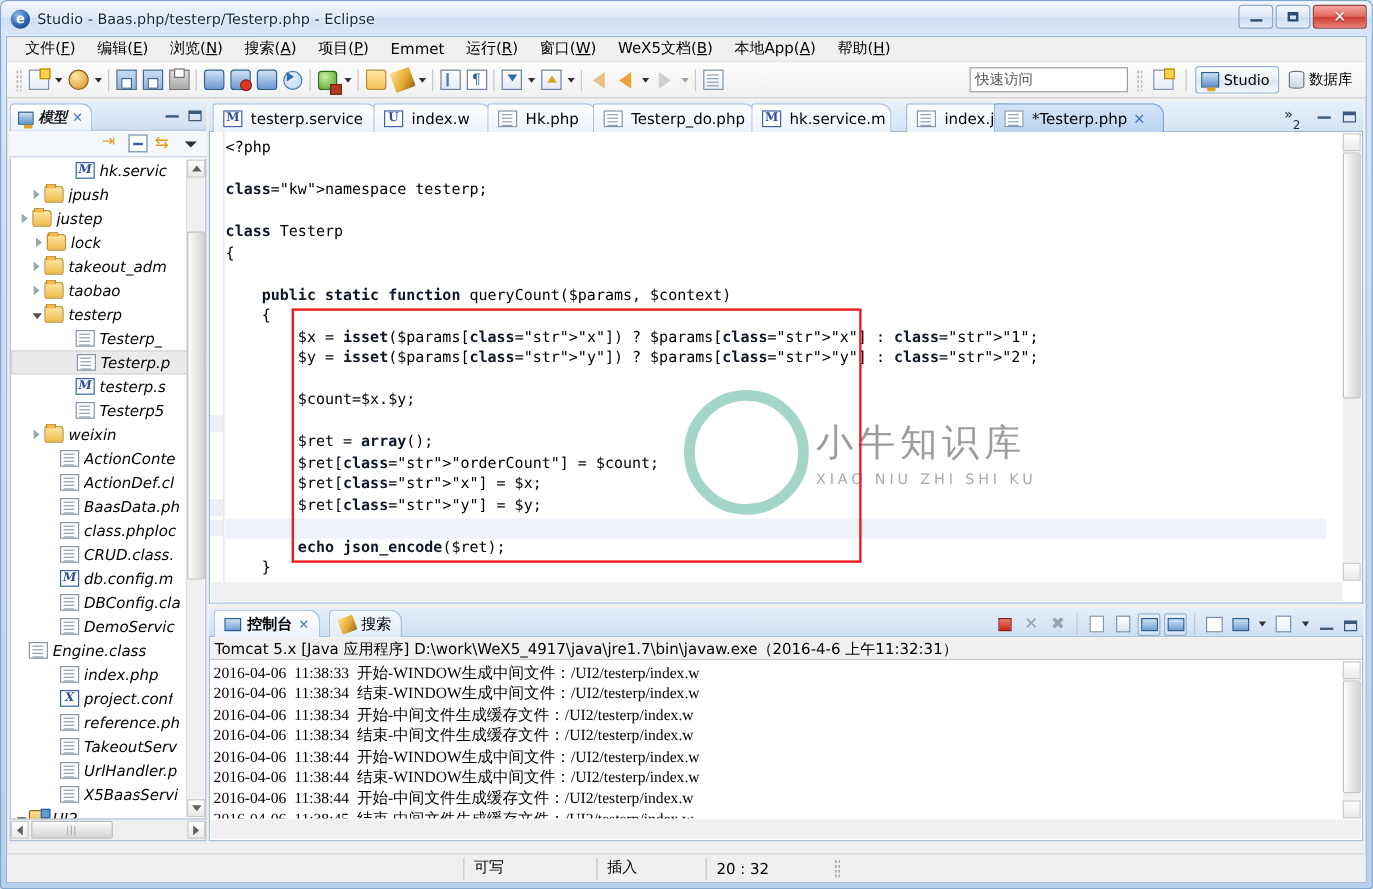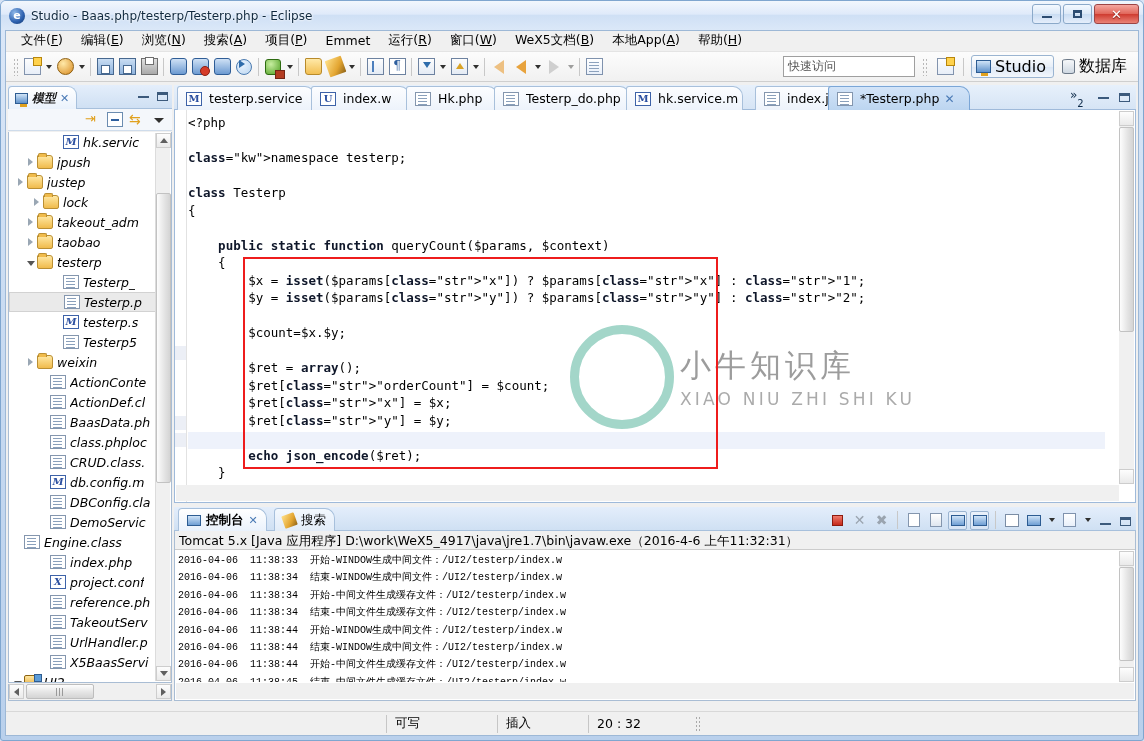--- a/index.html
+++ b/index.html
@@ -132,21 +132,21 @@
   #quickaccess {
     margin-left: auto; display: flex; align-items: center; gap: 4px;
   }
   #qa-input {
     width: 132px; height: 21px; border: 1px solid #9f9f9f; background: #fff;
     font-size: 12px; padding: 1px 4px; color: #555;
     display:flex; align-items:center;
   }
   .persp-btn {
     display: flex; align-items: center; gap: 4px; padding: 2px 7px 2px 4px;
-    height: 23px; font-size: 16px; white-space: nowrap; justify-content: center;
+    height: 23px; font-size: 12px; white-space: nowrap; justify-content: center;
   }
   .persp-btn.active {
     border: 1px solid #9ab4d1; border-radius: 3px;
     background: linear-gradient(180deg,#fdfefe 0%,#e8eff8 50%,#dae6f5 51%,#f3f7fc 100%);
   }
   .ico-monitor { width:15px;height:13px;background:linear-gradient(180deg,#cfe3f7,#5f92cb); border:1px solid #2d5c92; position:relative;}
   .ico-monitor::after { content:""; position:absolute; left:4px; bottom:-4px; width:7px; height:3px; background:#e0a11e;}
   .ico-db { width:13px;height:15px; background:linear-gradient(180deg,#f6f8fa,#cfd8e2); border:1px solid #6b7887; border-radius:40% / 14%;}
 
   
@@ -297,21 +297,21 @@
     position:absolute; border: 2px solid #ee1c1c; pointer-events:none;
   }
   #watermark {
     position:absolute; pointer-events:none; opacity:0.85;
     display:flex; align-items:center; gap:6px;
   }
   .wm-circle { width:104px; height:104px; border-radius:50%; border:9px solid #93cfc0;
     position:relative; background: transparent; }
   .wm-text { display:flex; flex-direction:column; gap:2px; }
   .wm-cn { font-size: 31px; color:#8b8b8b; letter-spacing: 4px; font-family:"DejaVu Sans",sans-serif;}
-  .wm-en { font-size: 17px; color:#9c9c9c; letter-spacing: 3.2px; }
+  .wm-en { font-size: 12px; color:#9c9c9c; letter-spacing: 3.2px; }
 
   #edit-vscroll { position:absolute; right:1px; top:1px; bottom:18px; width:15px; background:#f0f0f0;}
   #edit-hscroll { position:absolute; left:1px; right:16px; bottom:1px; height:16px; background:#f0f0f0;}
 
   
   #console { position:absolute; left:168px; right:2px; top:424px; bottom:2px; }
   #con-tabrow {
     height: 24px; position: relative;
     background: linear-gradient(180deg,#e4eefb 0%, #cfe0f3 100%);
     border-bottom: 1px solid #a7c0dc;
@@ -337,22 +337,22 @@
   #con-body {
     position:absolute; left:0; right:0; top:24px; bottom:0;
     background:#fff; border:1px solid #a9bdd4; border-top:none; overflow:hidden;
   }
   #con-header {
     height: 19px; background: #f0f0f0; border-bottom: 1px solid #cccccc;
     font-size: 12.5px; padding: 2px 4px; white-space: nowrap; overflow:hidden;
   }
   #con-log {
     position:absolute; left:1px; top:21px; right:17px; bottom:18px;
-    font-family: Liberation Mono, monospace;
-    font-size: 10px; line-height: 17.4px; white-space: pre; overflow:hidden;
+    font-family: Liberation Serif, serif;
+    font-size: 13px; line-height: 17.4px; white-space: pre; overflow:hidden;
     padding-left: 2px;
   }
   #con-vscroll { position:absolute; right:1px; top:20px; bottom:18px; width:15px; background:#f0f0f0;}
   #con-hscroll { position:absolute; left:1px; right:1px; bottom:1px; height:16px; background:#f0f0f0;}
 
   
   #statusbar {
     position:absolute; left:0; right:0; bottom:0; height:24px;
     background:#f0f0f0; border-top:1px solid #d8d8d8;
     display:flex; align-items:center; font-size:12.5px;
@@ -525,21 +525,21 @@
               <div class="tree-row" style="padding-left: 15px;">
                 <span class="twisty closed"></span>
                 <span class="t-ico t-folder"></span>
                 <span class="tree-label">jpush</span>
               </div>
               <div class="tree-row" style="padding-left: 5px;">
                 <span class="twisty closed"></span>
                 <span class="t-ico t-folder"></span>
                 <span class="tree-label">justep</span>
               </div>
-              <div class="tree-row" style="padding-left: 21px;">
+              <div class="tree-row" style="padding-left: 5px; margin-left: 12px;">
                 <span class="twisty closed"></span>
                 <span class="t-ico t-folder"></span>
                 <span class="tree-label">lock</span>
               </div>
               <div class="tree-row" style="padding-left: 15px;">
                 <span class="twisty closed"></span>
                 <span class="t-ico t-folder"></span>
                 <span class="tree-label">takeout_adm</span>
               </div>
               <div class="tree-row" style="padding-left: 15px;">

